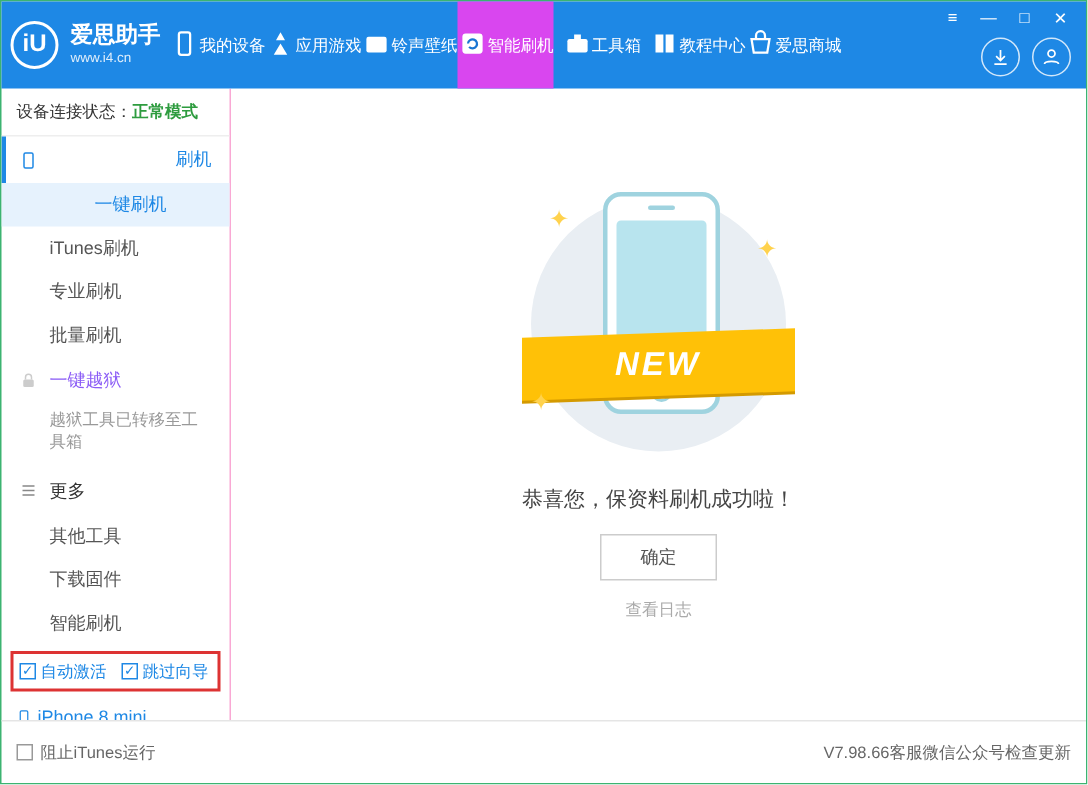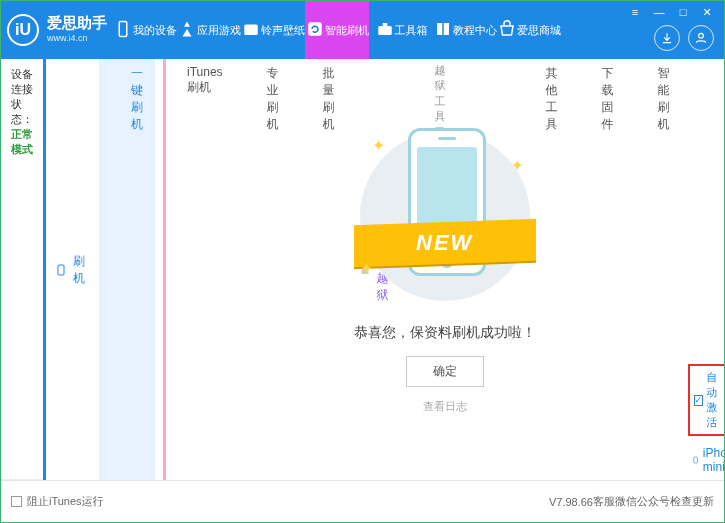--- a/index.html
+++ b/index.html
@@ -17,28 +17,28 @@
 .nav-item.active { background: #d946ef; }
 .nav-icon { width: 20px; height: 20px; margin-bottom: 3px; display: flex; align-items: center; justify-content: center; }
 .nav-icon svg { width: 18px; height: 18px; fill: #fff; }
 .header-right { position: absolute; right: 8px; top: 4px; display: flex; gap: 6px; }
 .win-ctrl { width: 18px; height: 14px; display: flex; align-items: center; justify-content: center; cursor: pointer; font-size: 11px; color: #fff; }
 .header-circles { position: absolute; right: 10px; bottom: 8px; display: flex; gap: 8px; }
 .circle-btn { width: 26px; height: 26px; border: 1.5px solid rgba(255,255,255,0.8); border-radius: 50%; display: flex; align-items: center; justify-content: center; cursor: pointer; }
 .circle-btn svg { width: 14px; height: 14px; stroke: #fff; fill: none; stroke-width: 2; }
 
 .body { flex: 1; display: flex; overflow: hidden; }
-.sidebar { width: 165px; border-right: 3px solid #f9a8d4; display: flex; }
+.sidebar { width: 153px; border-right: 1px solid #f9a8d4; display: flex; flex-direction: column; }
 .status-bar { padding: 8px 10px; font-size: 11px; border-bottom: 1px solid #eee; }
 .status-normal { color: #2e9c3f; font-weight: bold; }
 .side-group { display: flex; align-items: center; padding: 7px 12px; color: #333; cursor: pointer; }
-.side-group.current { border-left: 3px solid #1e88e5; color: #1e88e5; padding-left: 9px; }
+.side-group.current { border-left: 3px solid #1e88e5; color: #1e88e5; padding-left: 9px; justify-content: space-between; }
 .side-group .g-icon { width: 14px; margin-right: 6px; display: inline-flex; }
 .side-sub { padding: 6px 12px 6px 32px; cursor: pointer; color: #555; }
-.side-sub.active { background: #e6f2fd; color: #1e88e5; }
+.side-sub.active { background: #e6f2fd; color: #1e88e5; text-align: center; }
 .lock-note { font-size: 11px; color: #999; padding: 4px 12px 8px 32px; line-height: 1.4; }
 .side-bottom { margin-top: auto; }
 .checkbox-row { border: 2px solid #d33; margin: 4px 6px; padding: 4px 4px; display: flex; gap: 10px; font-size: 11px; }
 .cb { display: flex; align-items: center; gap: 3px; color: #1e88e5; }
 .cb-box { width: 11px; height: 11px; border: 1px solid #1e88e5; display: inline-flex; align-items: center; justify-content: center; color: #1e88e5; font-size: 9px; line-height: 1; }
 .device-box { padding: 6px 10px; }
 .device-name { color: #1e88e5; font-size: 12px; display: flex; align-items: center; gap: 4px; }
 
 .main { flex: 1; display: flex; flex-direction: column; align-items: center; justify-content: center; position: relative; }
 .phone-ill { position: relative; width: 170px; height: 180px; }

